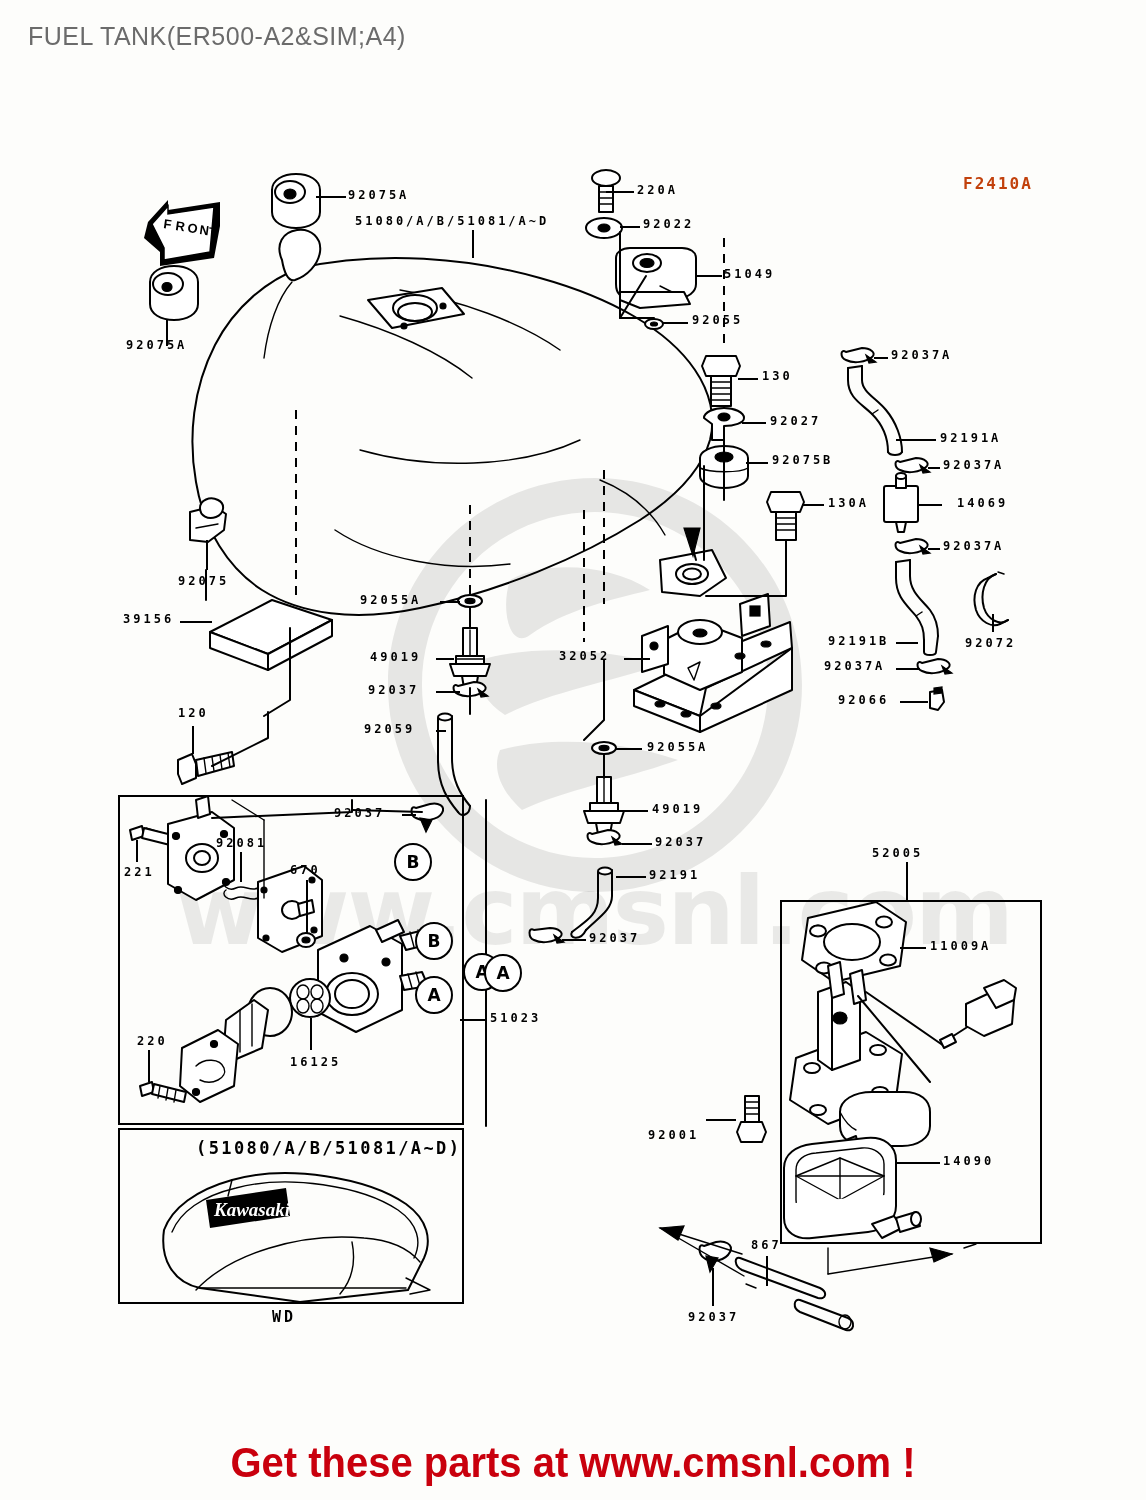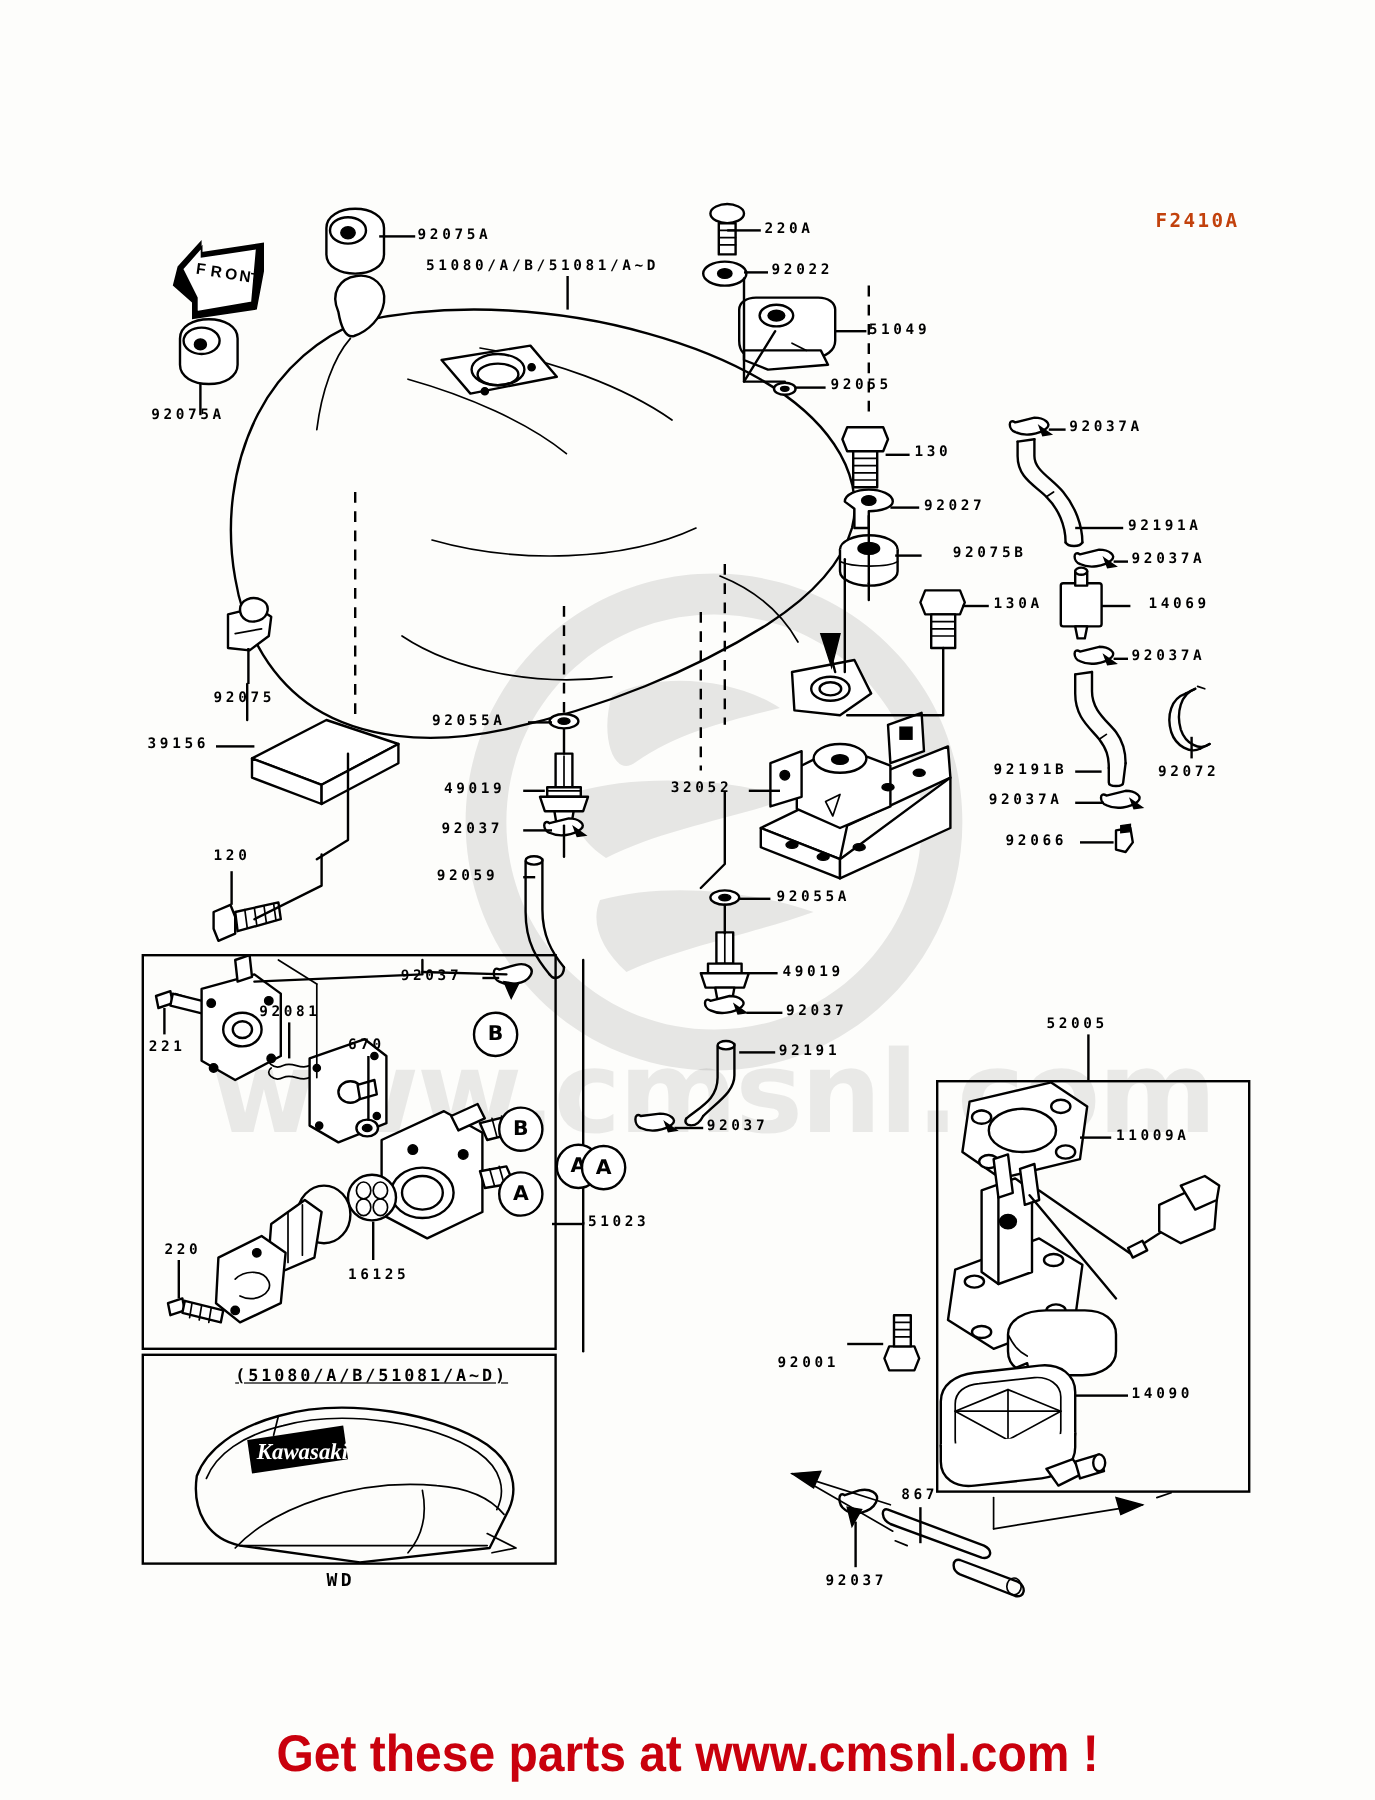--- a/index.html
+++ b/index.html
@@ -27,21 +27,21 @@
     font-size:16px;color:#c2410c;letter-spacing:2px;font-weight:bold;
   }
 
   
   .lbl{
     position:absolute;
     font-family:"DejaVu Sans Mono","Liberation Mono",monospace;
     font-size:12px;font-weight:bold;color:#000;
     letter-spacing:3.0px;white-space:nowrap;line-height:1;
   }
-  .lbl.sm{font-size:14px;letter-spacing:2.4px;text-decoration:underline;}
+  .lbl.sm{font-size:17px;letter-spacing:2.4px;}
 
   
   .lead{position:absolute;background:#000;}
   .lead.h{height:2px;}
   .lead.v{width:2px;}
 
   
   svg.art{position:absolute;left:0;top:0;width:1146px;height:1500px;
           pointer-events:none;}
   svg.art .ln{fill:none;stroke:#000;stroke-width:2;
@@ -95,20 +95,21 @@
     position:absolute;
     font-family:"DejaVu Sans Mono","Liberation Mono",monospace;
     font-size:15px;font-weight:bold;letter-spacing:3px;color:#000;
   }
 </style>
 </head>
 <body>
 
 <div id="page">
 
+  <div class="page-title">FUEL TANK(ER500-A2&amp;SIM;A4)</div>
 
   <svg class="wm wm-logo" viewBox="0 0 470 470">
     <g fill="#000">
       <path d="M235 18 C120 18 28 110 28 225 C28 340 120 432 235 432 C350 432 442 340 442 225 C442 110 350 18 235 18 Z M235 52 C331 52 408 129 408 225 C408 321 331 398 235 398 C139 398 62 321 62 225 C62 129 139 52 235 52 Z"></path>
       <path d="M150 120 C185 100 250 104 290 130 C250 140 205 150 170 175 C150 190 140 150 150 120 Z"></path>
       <path d="M120 200 C170 185 245 188 300 205 C250 222 190 232 145 255 C122 240 112 218 120 200 Z"></path>
       <path d="M140 290 C195 275 265 282 318 300 C268 318 205 330 162 350 C140 330 132 308 140 290 Z"></path>
     </g>
   </svg>
   <div class="wm wm-text">www.cmsnl.com</div>
@@ -644,21 +645,21 @@
   <div id="labels-layer">
       <div class="lbl" style="left: 348px; top: 189px;">92075A</div>
       <div class="lbl" style="left: 355px; top: 215px;">51080/A/B/51081/A~D</div>
       <div class="lbl" style="left: 126px; top: 339px;">92075A</div>
       <div class="lbl" style="left: 637px; top: 184px;">220A</div>
       <div class="lbl" style="left: 643px; top: 218px;">92022</div>
       <div class="lbl" style="left: 724px; top: 268px;">51049</div>
       <div class="lbl" style="left: 692px; top: 314px;">92055</div>
       <div class="lbl" style="left: 762px; top: 370px;">130</div>
       <div class="lbl" style="left: 770px; top: 415px;">92027</div>
-      <div class="lbl" style="left: 772px; top: 454px; margin-left: 22px;">92075B</div>
+      <div class="lbl" style="left: 772px; top: 454px;">92075B</div>
       <div class="lbl" style="left: 828px; top: 497px;">130A</div>
       <div class="lbl" style="left: 891px; top: 349px;">92037A</div>
       <div class="lbl" style="left: 940px; top: 432px;">92191A</div>
       <div class="lbl" style="left: 943px; top: 459px;">92037A</div>
       <div class="lbl" style="left: 945px; top: 497px; margin-left: 12px;">14069</div>
       <div class="lbl" style="left: 943px; top: 540px;">92037A</div>
       <div class="lbl" style="left: 828px; top: 635px;">92191B</div>
       <div class="lbl" style="left: 965px; top: 637px;">92072</div>
       <div class="lbl" style="left: 824px; top: 660px;">92037A</div>
       <div class="lbl" style="left: 838px; top: 694px;">92066</div>

